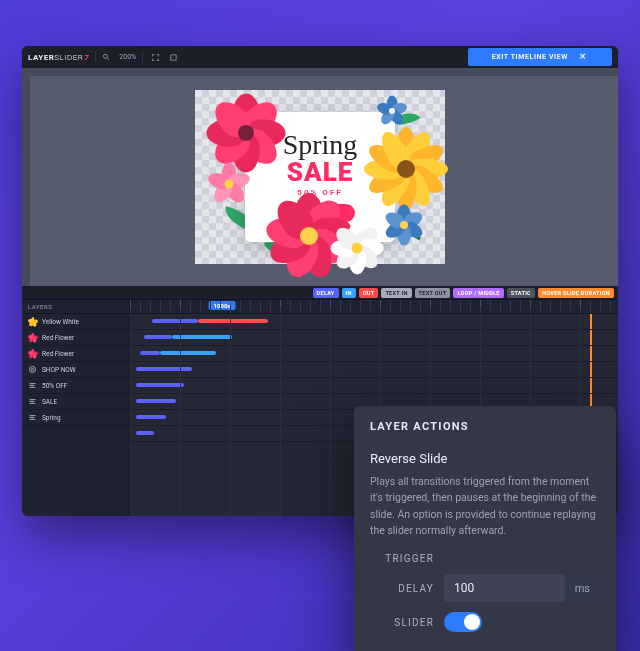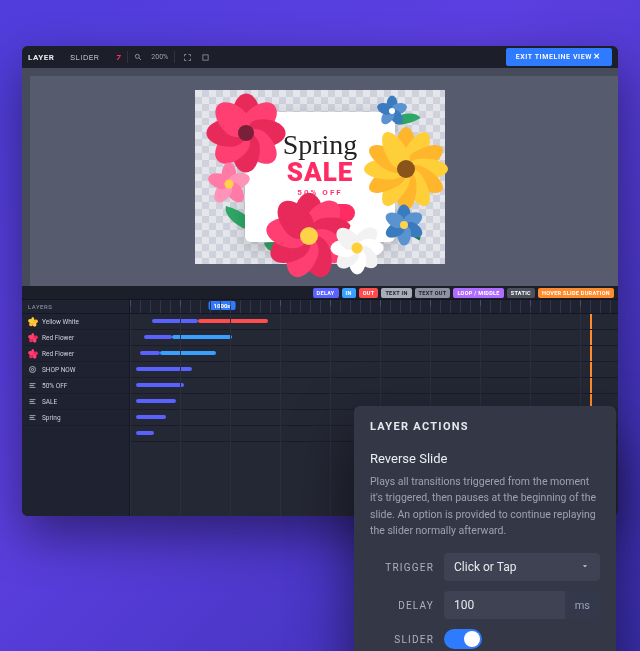--- a/index.html
+++ b/index.html
@@ -26,33 +26,33 @@
 
   
   .topbar {
     height: 22px;
     background: #1c1f2a;
     display: flex;
     align-items: center;
     padding: 0 6px;
     gap: 6px;
   }
-  .brand { display:flex; align-items:baseline; gap:16px; font-weight:700; letter-spacing:.5px; }
+  .brand { display:flex; align-items:baseline; gap:0; font-weight:700; letter-spacing:.5px; }
   .brand .l1 { color:#e9e9f0; font-size:8px; }
   .brand .l2 { color:#e9e9f0; font-size:8px; font-weight:300; }
   .brand .l3 { color:#ff2b63; font-size:8px; font-style:italic; font-weight:800; margin-left:1px; }
   .vsep { width:1px; height:12px; background:#30333f; }
   .zoom-group { display:flex; align-items:center; gap:9px; color:#9aa0af; font-size:7px; }
   .zoom-icon svg { width:8px; height:8px; display:block; }
   .square-btn { width:12px; height:12px; display:flex; align-items:center; justify-content:center; color:#9aa0af; }
   .square-btn svg { width:9px; height:9px; display:block; }
   .spacer { flex:1; }
   .exit-btn {
     background:#2f7bff; color:#fff; font-size:7px; letter-spacing:.6px; font-weight:600;
-    padding:4px 10px; border-radius:2px; display:flex; align-items:center; gap:0;
+    padding:4px 24px; border-radius:2px; display:flex; align-items:center; gap:10px;
   }
   .exit-x { width:10px; height:10px; display:flex; align-items:center; justify-content:center; border-radius:1px; font-size:8px; line-height:1; }
 
   
   .canvas-zone { flex:0 0 218px; background:#565c6e; position:relative; display:flex; align-items:center; justify-content:center; }
   .ruler-h { position:absolute; top:0; left:0; right:0; height:8px; background:#464b5b; }
   .ruler-v { position:absolute; top:0; left:0; bottom:0; width:8px; background:#464b5b; }
   .checker {
     width:250px; height:174px;
     background:
@@ -479,26 +479,20 @@
 </div>
 
 <div class="panel">
   <div class="panel-hd">LAYER ACTIONS</div>
   <div class="panel-body">
     <div class="p-title">Reverse Slide</div>
     <div class="p-desc">Plays all transitions triggered from the moment it's triggered, then pauses at the beginning of the slide. An option is provided to continue replaying the slider normally afterward.</div>
 
     <div class="prow">
       <div class="plabel">TRIGGER</div>
-      <div class="pselect">
-        <span>Click or Tap</span>
-        <span><svg viewBox="0 0 24 24" fill="#cfd2dc">
-              <path d="M7 10l5 5 5-5z"></path>
-            </svg></span>
-      </div>
     </div>
 
     <div class="prow">
       <div class="plabel">DELAY</div>
       <div class="pinput">
         <div class="field">100</div>
         <div class="unit">ms</div>
       </div>
     </div>
 

